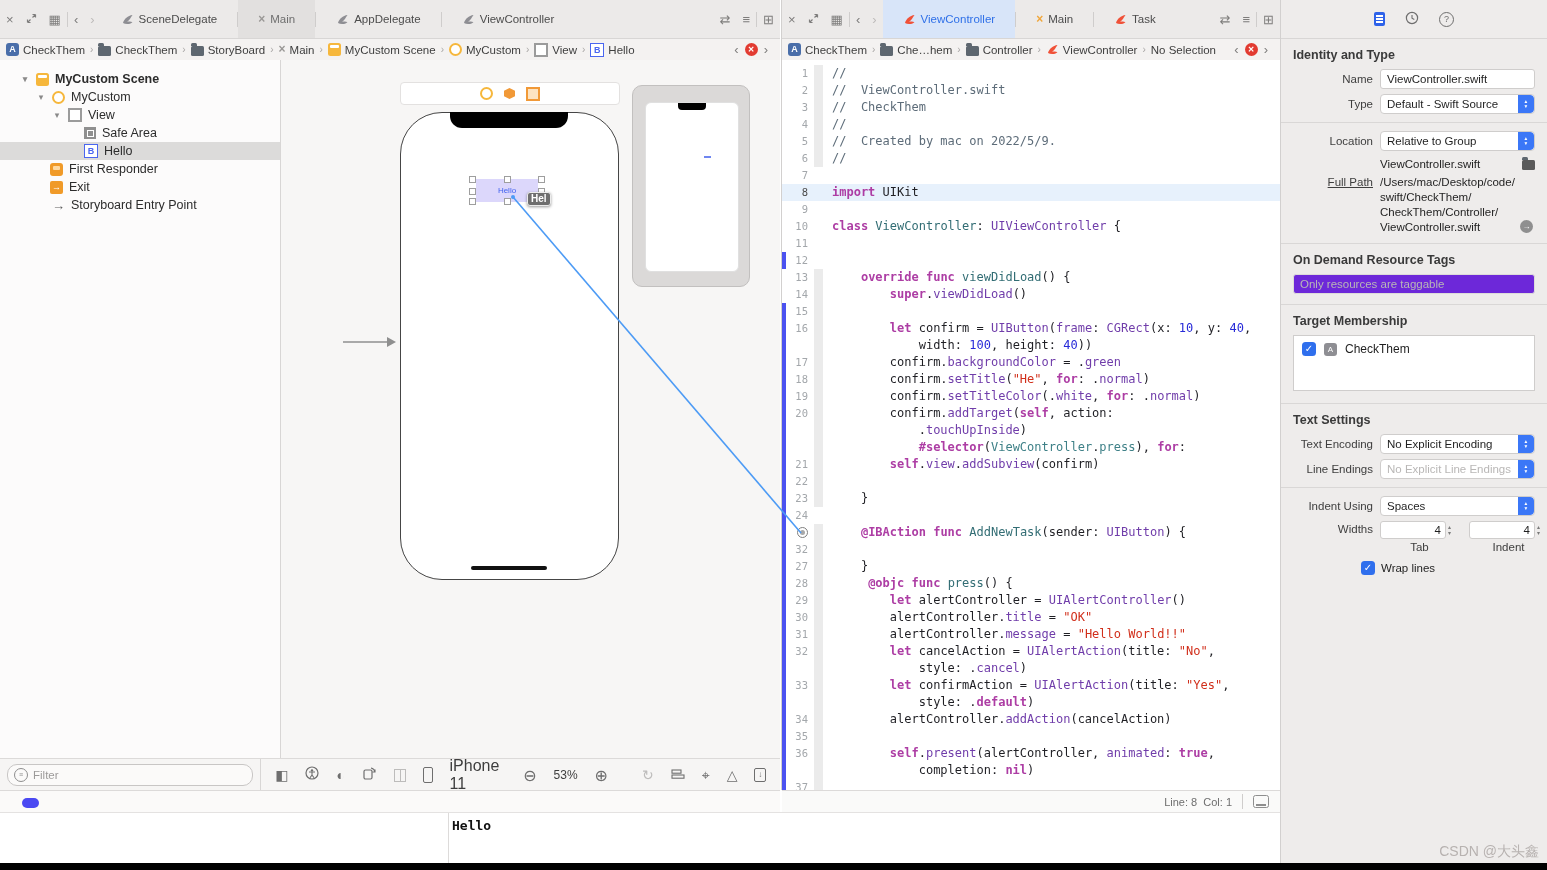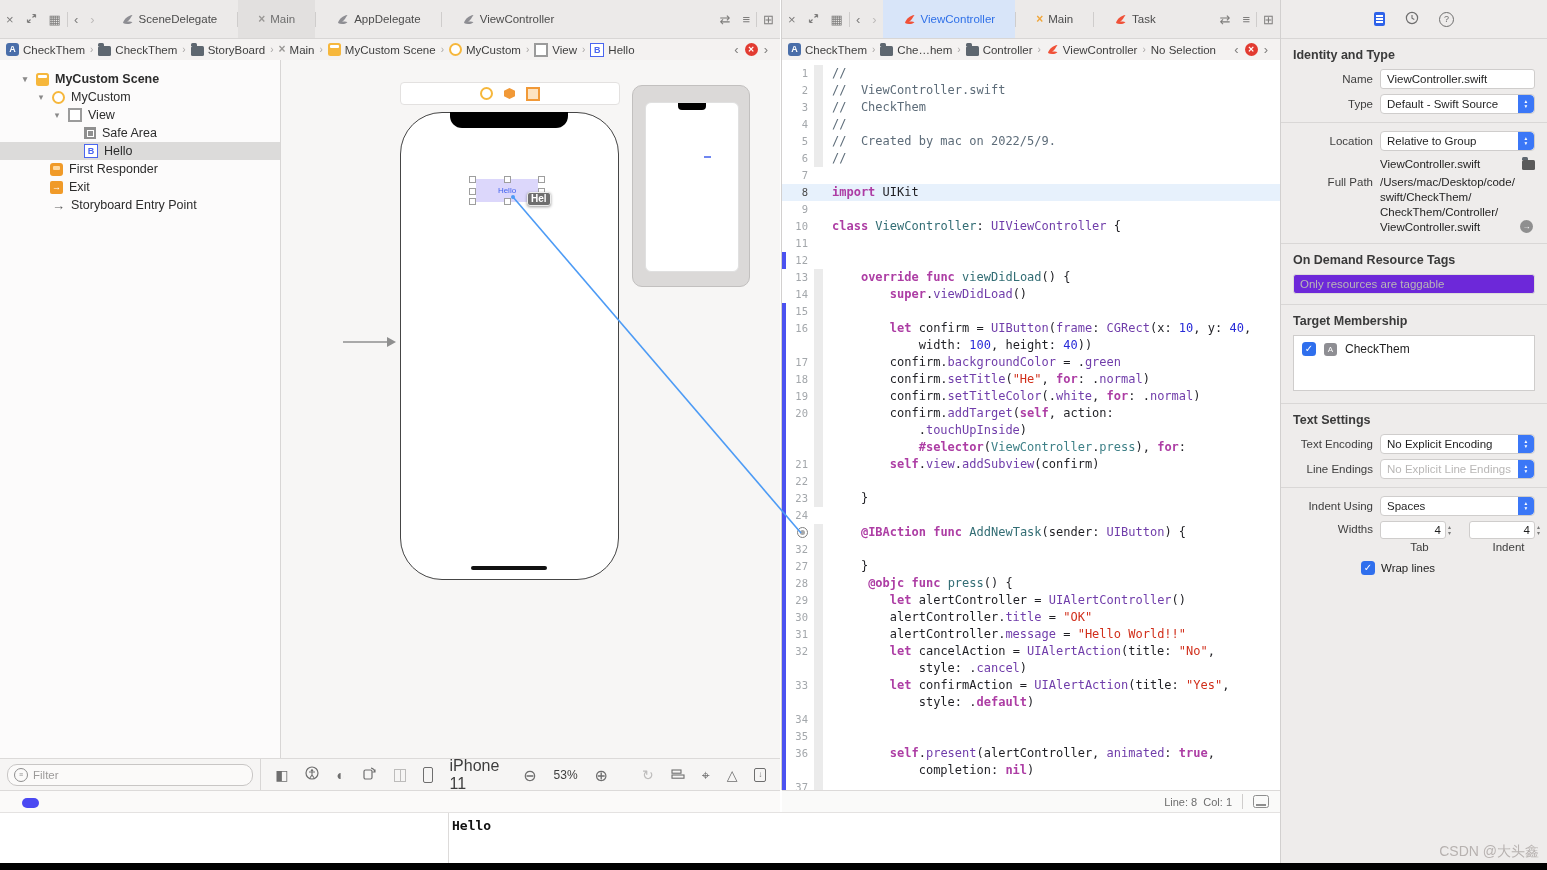--- a/index.html
+++ b/index.html
@@ -419,21 +419,21 @@
           <div class="crow"><span class="cbar"></span><span class="cnum">32</span><span class="cfold on"></span><span class="ccode"></span></div>
           <div class="crow"><span class="cbar"></span><span class="cnum">27</span><span class="cfold on"></span><span class="ccode">    }</span></div>
           <div class="crow"><span class="cbar"></span><span class="cnum">28</span><span class="cfold on"></span><span class="ccode">     <span class="sk">@objc</span> <span class="sk">func</span> <span class="sd">press</span>() {</span></div>
           <div class="crow"><span class="cbar"></span><span class="cnum">29</span><span class="cfold on"></span><span class="ccode">        <span class="sk">let</span> alertController = <span class="st">UIAlertController</span>()</span></div>
           <div class="crow"><span class="cbar"></span><span class="cnum">30</span><span class="cfold on"></span><span class="ccode">        alertController.<span class="st">title</span> = <span class="sx">"OK"</span></span></div>
           <div class="crow"><span class="cbar"></span><span class="cnum">31</span><span class="cfold on"></span><span class="ccode">        alertController.<span class="st">message</span> = <span class="sx">"Hello World!!"</span></span></div>
           <div class="crow"><span class="cbar"></span><span class="cnum">32</span><span class="cfold on"></span><span class="ccode">        <span class="sk">let</span> cancelAction = <span class="st">UIAlertAction</span>(title: <span class="sx">"No"</span>,</span></div>
           <div class="crow"><span class="cbar"></span><span class="cnum"></span><span class="cfold on"></span><span class="ccode">            style: .<span class="st">cancel</span>)</span></div>
           <div class="crow"><span class="cbar"></span><span class="cnum">33</span><span class="cfold on"></span><span class="ccode">        <span class="sk">let</span> confirmAction = <span class="st">UIAlertAction</span>(title: <span class="sx">"Yes"</span>,</span></div>
           <div class="crow"><span class="cbar"></span><span class="cnum"></span><span class="cfold on"></span><span class="ccode">            style: .<span class="sk">default</span>)</span></div>
-          <div class="crow"><span class="cbar"></span><span class="cnum">34</span><span class="cfold on"></span></div>
+          <div class="crow"><span class="cbar"></span><span class="cnum">34</span><span class="cfold on"></span><span class="ccode">        alertController.<span class="st">addAction</span>(cancelAction)</span></div>
           <div class="crow"><span class="cbar"></span><span class="cnum">35</span><span class="cfold on"></span></div>
           <div class="crow"><span class="cbar"></span><span class="cnum">36</span><span class="cfold on"></span><span class="ccode">        <span class="sk">self</span>.<span class="st">present</span>(alertController, <span class="st">animated</span>: <span class="sk">true</span>,</span></div>
           <div class="crow"><span class="cbar"></span><span class="cnum"></span><span class="cfold on"></span><span class="ccode">            completion: <span class="sk">nil</span>)</span></div>
           <div class="crow"><span class="cbar"></span><span class="cnum">37</span><span class="cfold on"></span><span class="ccode"></span></div>
         </div>
     </div>
     <div id="statusbar" class="abs" style="left:0;top:790px;width:499px;height:22px;display:flex;align-items:center;justify-content:flex-end;gap:10px;padding:0 12px;box-sizing:border-box;">
       <span style="white-space:pre;">Line: 8  Col: 1</span>
       <span class="tabsep"></span>
       <span class="statico"></span>
@@ -475,21 +475,21 @@
               <span>▾</span>
             </span>
         </span>
       </div>
       <div class="irow" style="margin-top:7px;">
         <span class="ilabel"></span>
         <span style="flex:1;color:#1f1f1f;">ViewController.swift</span>
         <span class="ic folder" style="background:#5a5a5a;"></span>
       </div>
       <div class="irow" style="align-items:flex-start;position:relative;">
-        <span class="ilabel" style="padding-top:1px;">Full Path</span>
+        <span class="ilabel" style="padding-top:1px;text-decoration:underline;">Full Path</span>
         <span style="flex:1;color:#1f1f1f;white-space:pre-line;line-height:15px;">/Users/mac/Desktop/code/
 swift/CheckThem/
 CheckThem/Controller/
 ViewController.swift</span>
         <span class="abs" style="right:2px;bottom:2px;width:13px;height:13px;border-radius:50%;background:#8f8f8f;color:#fff;font-size:8px;line-height:13px;text-align:center;">→</span>
       </div>
       <div class="hr"></div>
       <div class="isec">On Demand Resource Tags</div>
       <div class="ifield" style="background:#6d28d9;border-color:#dddbda;color:#b9b7b6;margin:4px 0 10px 0;">Only resources are taggable</div>
       <div class="hr"></div>

